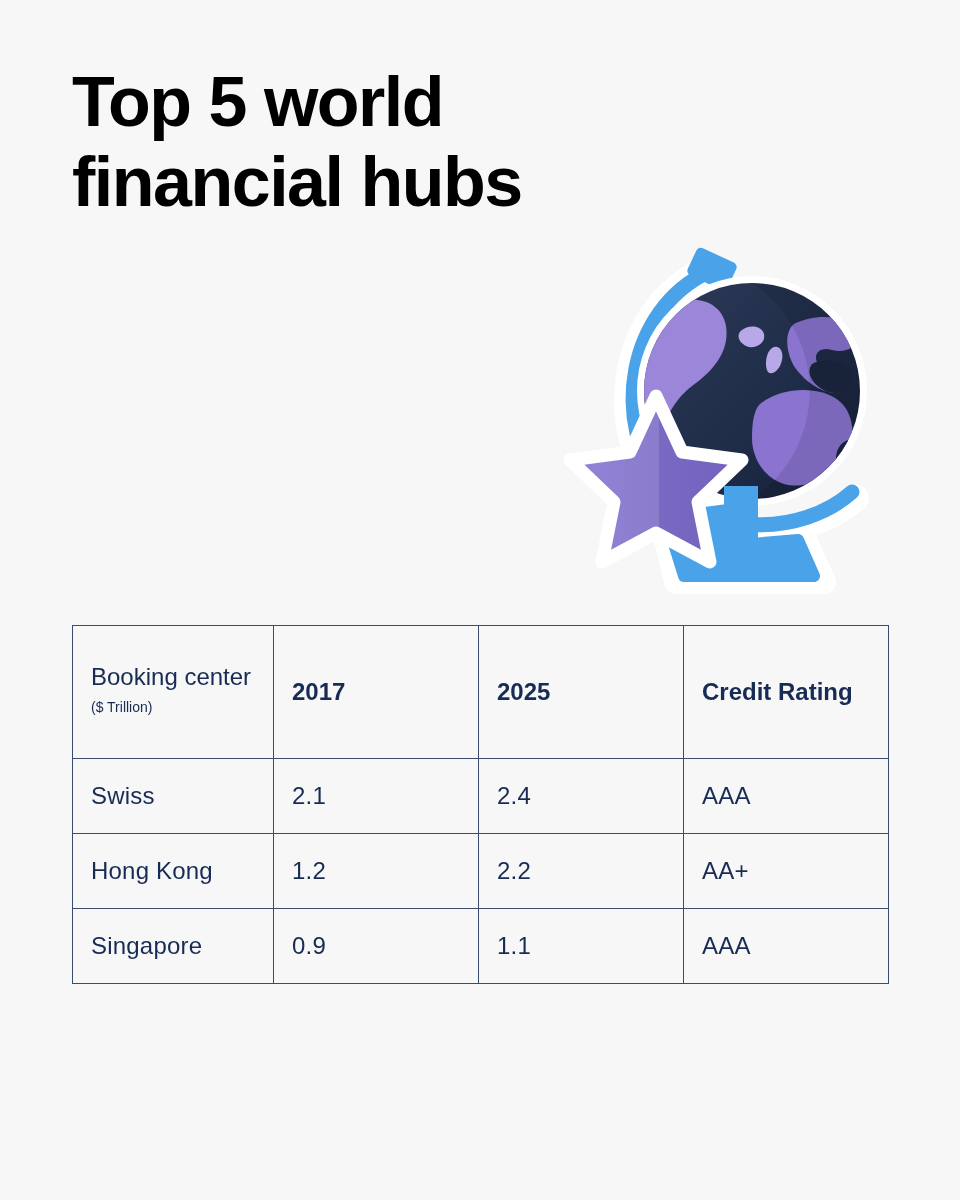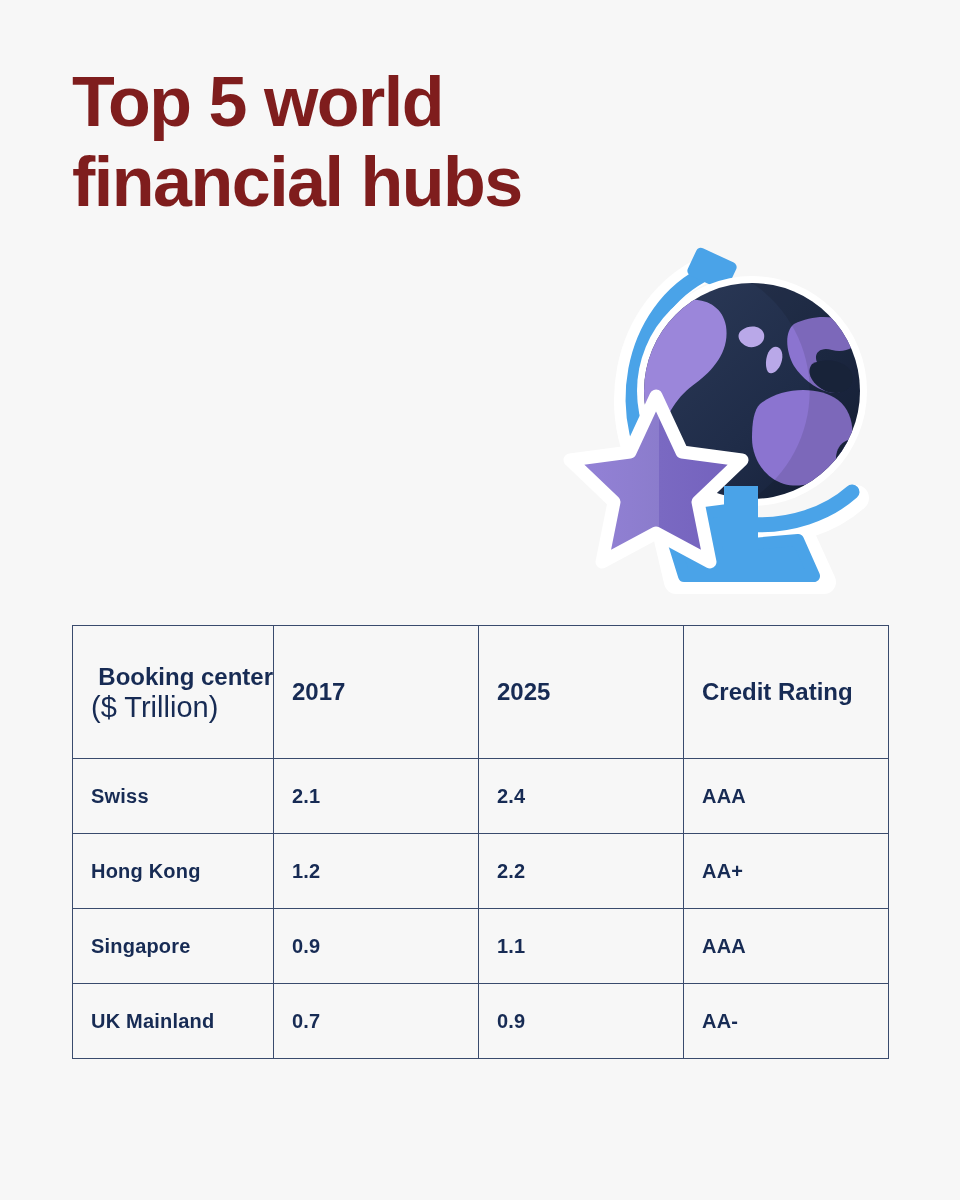--- a/index.html
+++ b/index.html
@@ -29,21 +29,21 @@
     left: 72px;
     top: 62px;
     width: 640px;
   }
   .title-line {
     font-family: "Liberation Sans", sans-serif;
     font-weight: bold;
     font-size: 70px;
     line-height: 80px;
     letter-spacing: -1.5px;
-    color: #7f1d1d;
+    color: #000000;
     white-space: nowrap;
   }
 
   
   .illustration {
     position: absolute;
     left: 556px;
     top: 246px;
     width: 350px;
     height: 350px;
@@ -87,27 +87,27 @@
     font-weight: bold;
     font-size: 24px;
     vertical-align: middle;
   }
   .th-stack {
     display: flex;
     flex-direction: column;
     justify-content: center;
     line-height: 31px;
   }
-  .th-main { font-weight: bold; text-align: right; }
-  .th-sub  { font-weight: normal; font-size: 29px; }
+  .th-main { font-weight: normal; }
+  .th-sub  { font-weight: normal; font-size: 14px; }
 
   table.data-table tbody td {
     height: 74px;
-    font-weight: bold;
-    font-size: 20px;
+    font-weight: normal;
+    font-size: 24px;
     letter-spacing: 0.2px;
   }
 
   .rating-aaa { color: #7b6fd4; }
   .rating-other { color: #172b54; }
 </style>
 </head>
 <body>
 
 <div class="page">
@@ -231,23 +231,17 @@
           <td>1.2</td>
           <td>2.2</td>
           <td class="rating-other">AA+</td>
         </tr>
         <tr>
           <td>Singapore</td>
           <td>0.9</td>
           <td>1.1</td>
           <td class="rating-aaa">AAA</td>
         </tr>
-        <tr>
-          <td>UK Mainland</td>
-          <td>0.7</td>
-          <td>0.9</td>
-          <td class="rating-other">AA-</td>
-        </tr>
       </tbody>
     </table>
   </div>
 
 </div>
 
 </body></html>

